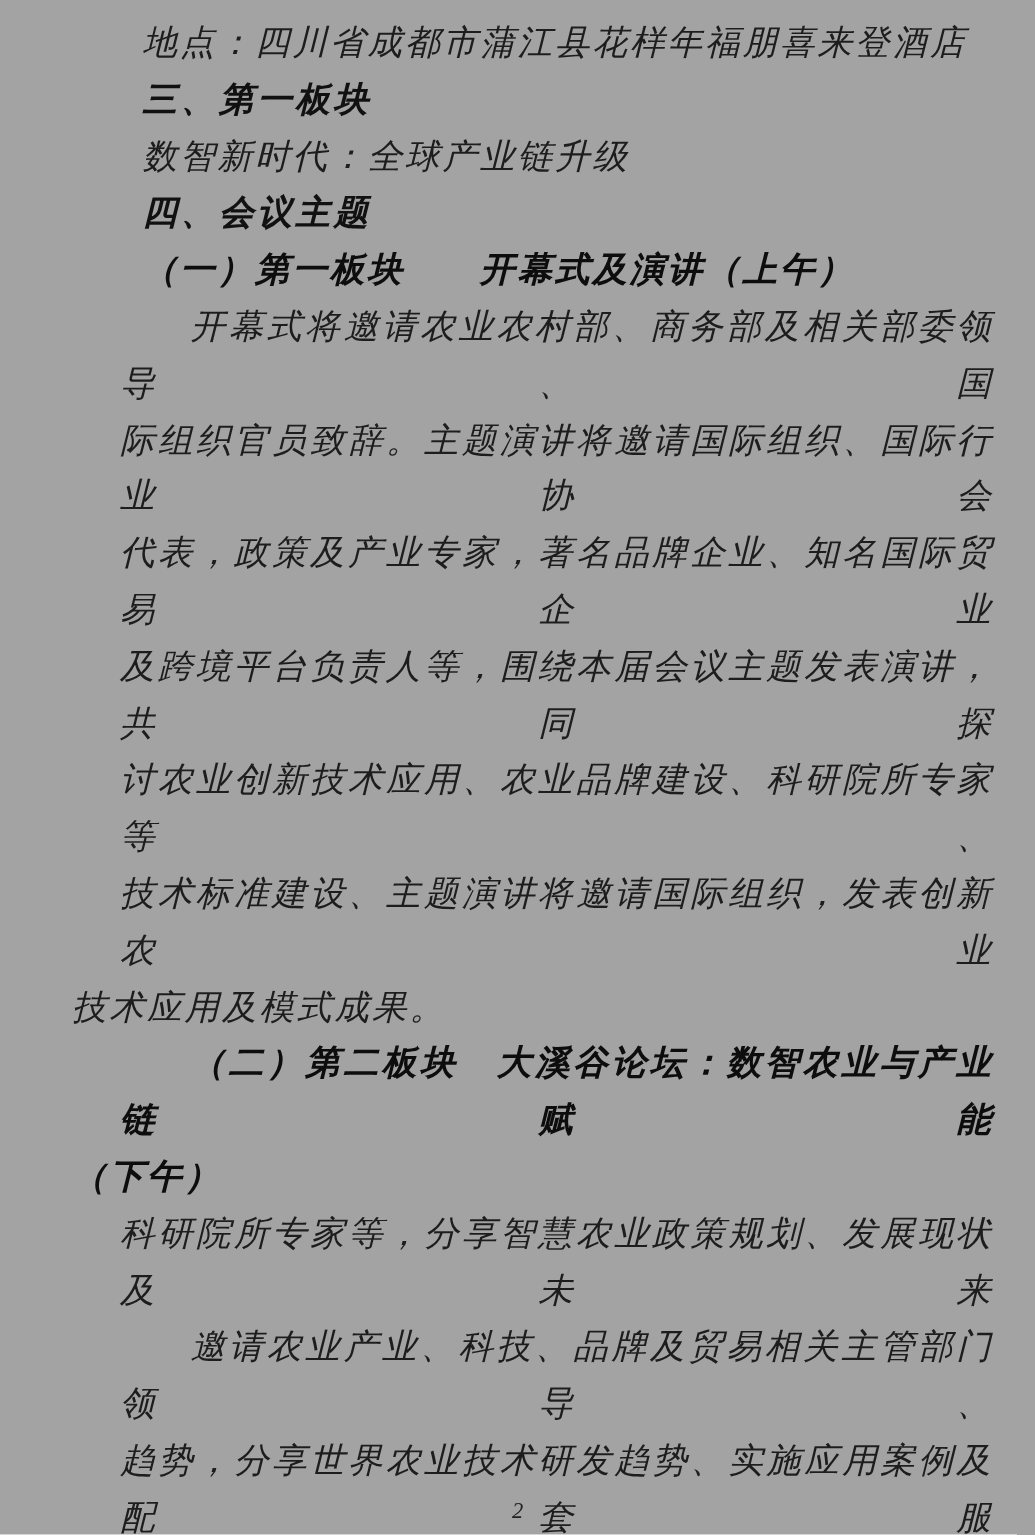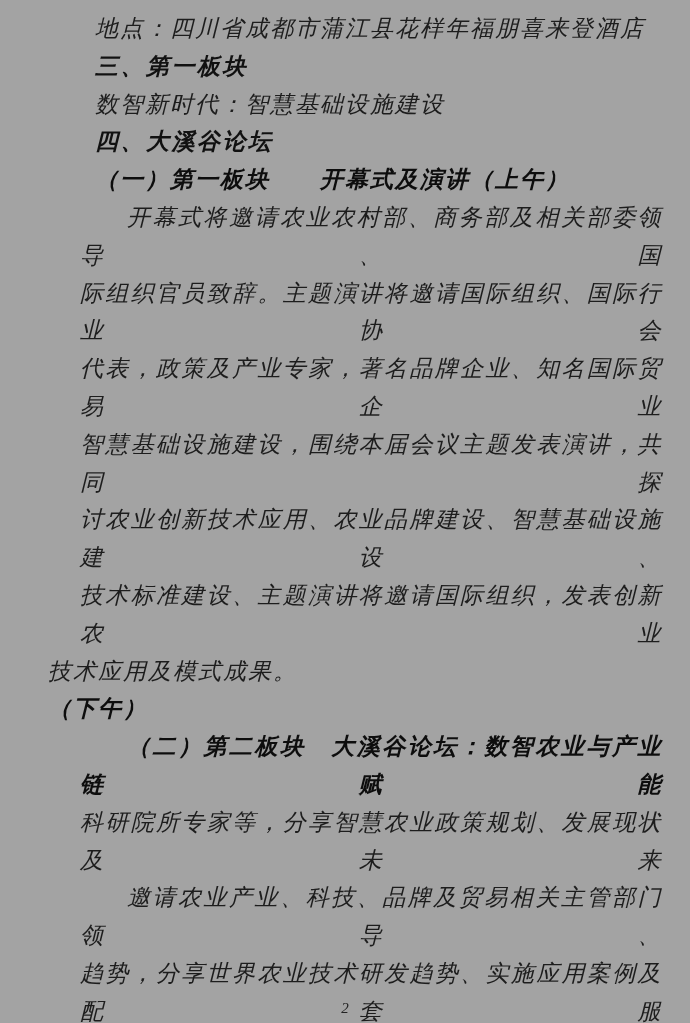--- a/index.html
+++ b/index.html
@@ -61,31 +61,31 @@
     font-family: "Liberation Serif", "DejaVu Serif", serif;
   }
 </style>
 </head>
 <body>
 
 <div class="page">
   <div class="content">
     <div class="ln ind">地点：四川省成都市蒲江县花样年福朋喜来登酒店</div>
     <div class="ln ind hei">三、第一板块</div>
-    <div class="ln ind">数智新时代：智慧基础设施建设</div>
-    <div class="ln ind hei">四、大溪谷论坛</div>
+    <div class="ln ind">数智新时代：全球产业链升级</div>
+    <div class="ln ind hei">四、会议主题</div>
     <div class="ln ind kai">（一）第一板块　　开幕式及演讲（上午）</div>
     <div class="ln ind fill">开幕式将邀请农业农村部、商务部及相关部委领导、国</div>
     <div class="ln fill">际组织官员致辞。主题演讲将邀请国际组织、国际行业协会</div>
     <div class="ln fill">代表，政策及产业专家，著名品牌企业、知名国际贸易企业</div>
-    <div class="ln fill">智慧基础设施建设，围绕本届会议主题发表演讲，共同探</div>
-    <div class="ln fill">讨农业创新技术应用、农业品牌建设、智慧基础设施建设、</div>
+    <div class="ln fill">及跨境平台负责人等，围绕本届会议主题发表演讲，共同探</div>
+    <div class="ln fill">讨农业创新技术应用、农业品牌建设、科研院所专家等、</div>
     <div class="ln fill">技术标准建设、主题演讲将邀请国际组织，发表创新农业</div>
     <div class="ln">技术应用及模式成果。</div>
+    <div class="ln ind kai fill">（二）第二板块　大溪谷论坛：数智农业与产业链赋能</div>
     <div class="ln kai">（下午）</div>
-    <div class="ln ind kai fill">（二）第二板块　大溪谷论坛：数智农业与产业链赋能</div>
     <div class="ln fill">科研院所专家等，分享智慧农业政策规划、发展现状及未来</div>
     <div class="ln ind fill">邀请农业产业、科技、品牌及贸易相关主管部门领导、</div>
     <div class="ln fill">趋势，分享世界农业技术研发趋势、实施应用案例及配套服</div>
 
   </div>
   <div class="pagenum">2</div>
 </div>
 
 </body></html>

